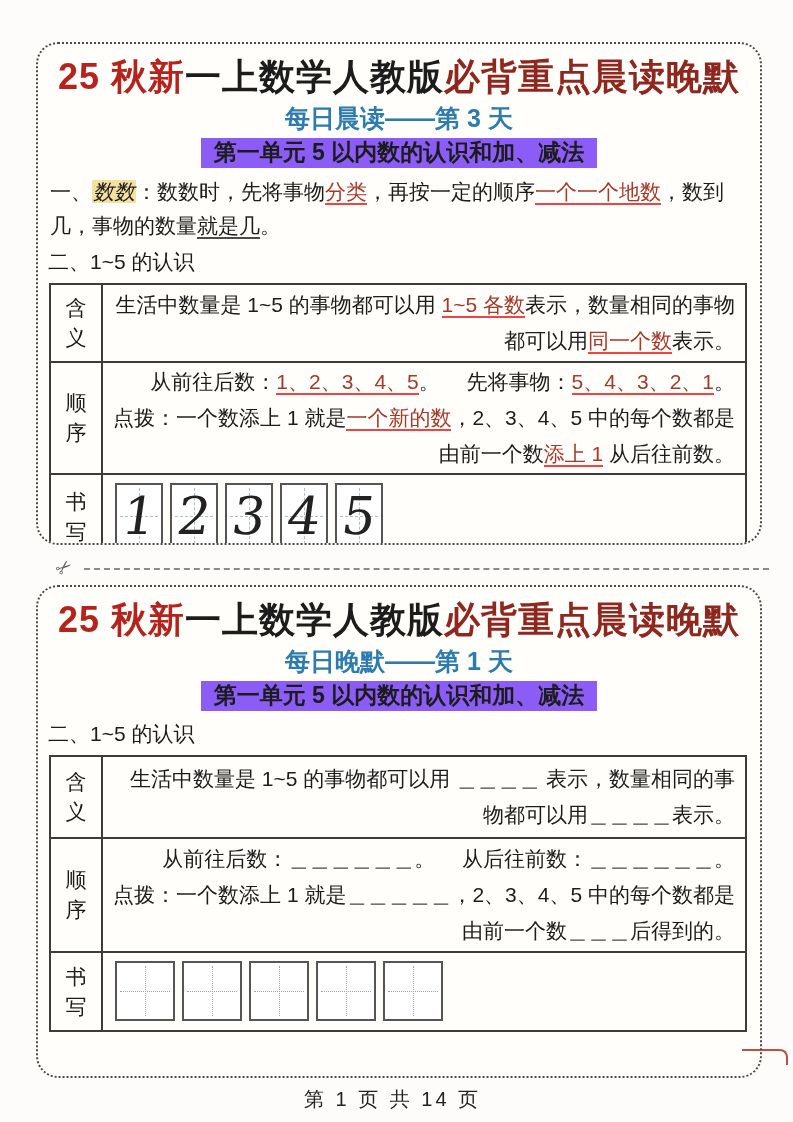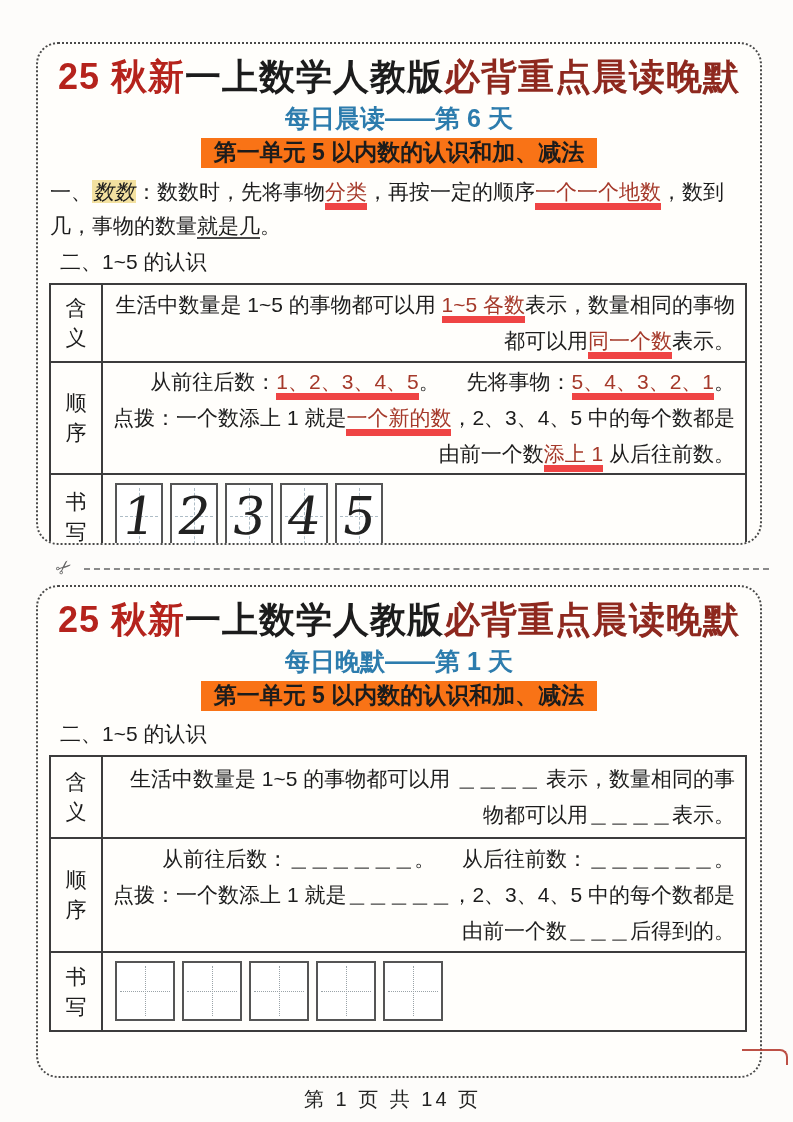--- a/index.html
+++ b/index.html
@@ -14,37 +14,37 @@
     padding:6px 10px 0 10px; overflow:hidden;
   }
   #card-morning { top:42px;  height:503px; }
   #card-evening { top:585px; height:493px; }
 
   .title   { text-align:center; font-size:36px; font-weight:700; letter-spacing:1px;
              margin:4px 0 2px; line-height:46px; }
   .subtitle{ text-align:center; font-size:25px; font-weight:700; color:#2d7cad;
              margin:2px 0; line-height:32px; }
   .unitrow { text-align:center; margin:1px 0 3px; line-height:32px; }
-  .unit-hl { background:#f97316; padding:1px 13px 3px; font-size:23px; font-weight:700; }
+  .unit-hl { background:#8b5cf6; padding:1px 13px 3px; font-size:23px; font-weight:700; }
 
   .para { font-size:21px; line-height:34px; margin:4px 2px 0; }
-  .section-heading { font-size:21px; line-height:34px; margin:2px 12px 4px; }
+  .section-heading { font-size:21px; line-height:34px; margin:2px 0 4px; }
 
   table.sheet { border-collapse:collapse; width:calc(100% - 4px); margin:2px 0 0 1px; }
   table.sheet th, table.sheet td { border:2px solid #3c3c3c; }
   table.sheet th {
     width:32px; padding:0 9px; text-align:center; vertical-align:middle;
     font-weight:500; font-size:21px; line-height:30px; word-break:break-all;
   }
   table.sheet td.content { padding:1px 10px; font-size:21px; line-height:36px; vertical-align:middle;text-align:right; }
 
   
   .seg-n  {}
   .seg-hl { background:#f3e1a0; padding:0 1px;font-style:italic; }
-  .seg-r  { color:#a5392a; border-bottom:7px solid #ef4444; padding-bottom:0px; }
+  .seg-r  { color:#a5392a; border-bottom:2px solid #ef4444; padding-bottom:0px; }
   .seg-u  { border-bottom:2px solid #4a4a4a; }
   .seg-red1 { color:#b5231c;margin-top:31px; }
   .seg-red2 { color:#8e281e;margin-top:31px; }
 
   
   .boxes { display:flex; gap:7px; padding:7px 0 8px 2px; }
   .wbox  { position:relative; border:2px solid #555; background:#fff; }
   #card-morning .wbox { width:44px; height:62px; }
   #card-evening .wbox { width:56px; height:56px; }
   .gh { position:absolute; left:3px; right:3px; top:50%; border-top:1px dashed #aebdc6; }
@@ -68,21 +68,21 @@
   .footer { position:absolute; left:0; right:8px; top:1086px; text-align:center;
             font-size:20px; letter-spacing:3px; color:#222; }
 </style>
 </head>
 <body>
 
 <div class="page">
 
   <section class="card" id="card-morning">
     <h1 class="title"><span class="seg-red1">25 秋新</span><span class="seg-n">一上数学人教版</span><span class="seg-red2">必背重点晨读晚默</span></h1>
-    <h2 class="subtitle">每日晨读——第 6 天</h2>
+    <h2 class="subtitle">每日晨读——第 3 天</h2>
     <div class="unitrow">
       <span class="unit-hl">第一单元 5 以内数的认识和加、减法</span>
     </div>
     <p class="para"><span class="seg-n">一、</span><span class="seg-hl">数数</span><span class="seg-n">：数数时，先将事物</span><span class="seg-r">分类</span><span class="seg-n">，再按一定的顺序</span><span class="seg-r">一个一个地数</span><span class="seg-n">，数到几，事物的数量</span><span class="seg-u">就是几</span><span class="seg-n">。</span></p>
     <p class="section-heading">二、1~5 的认识</p>
 
     <table class="sheet">
       <tbody>
           <tr>
         <th style="height:76px;">含义</th>

